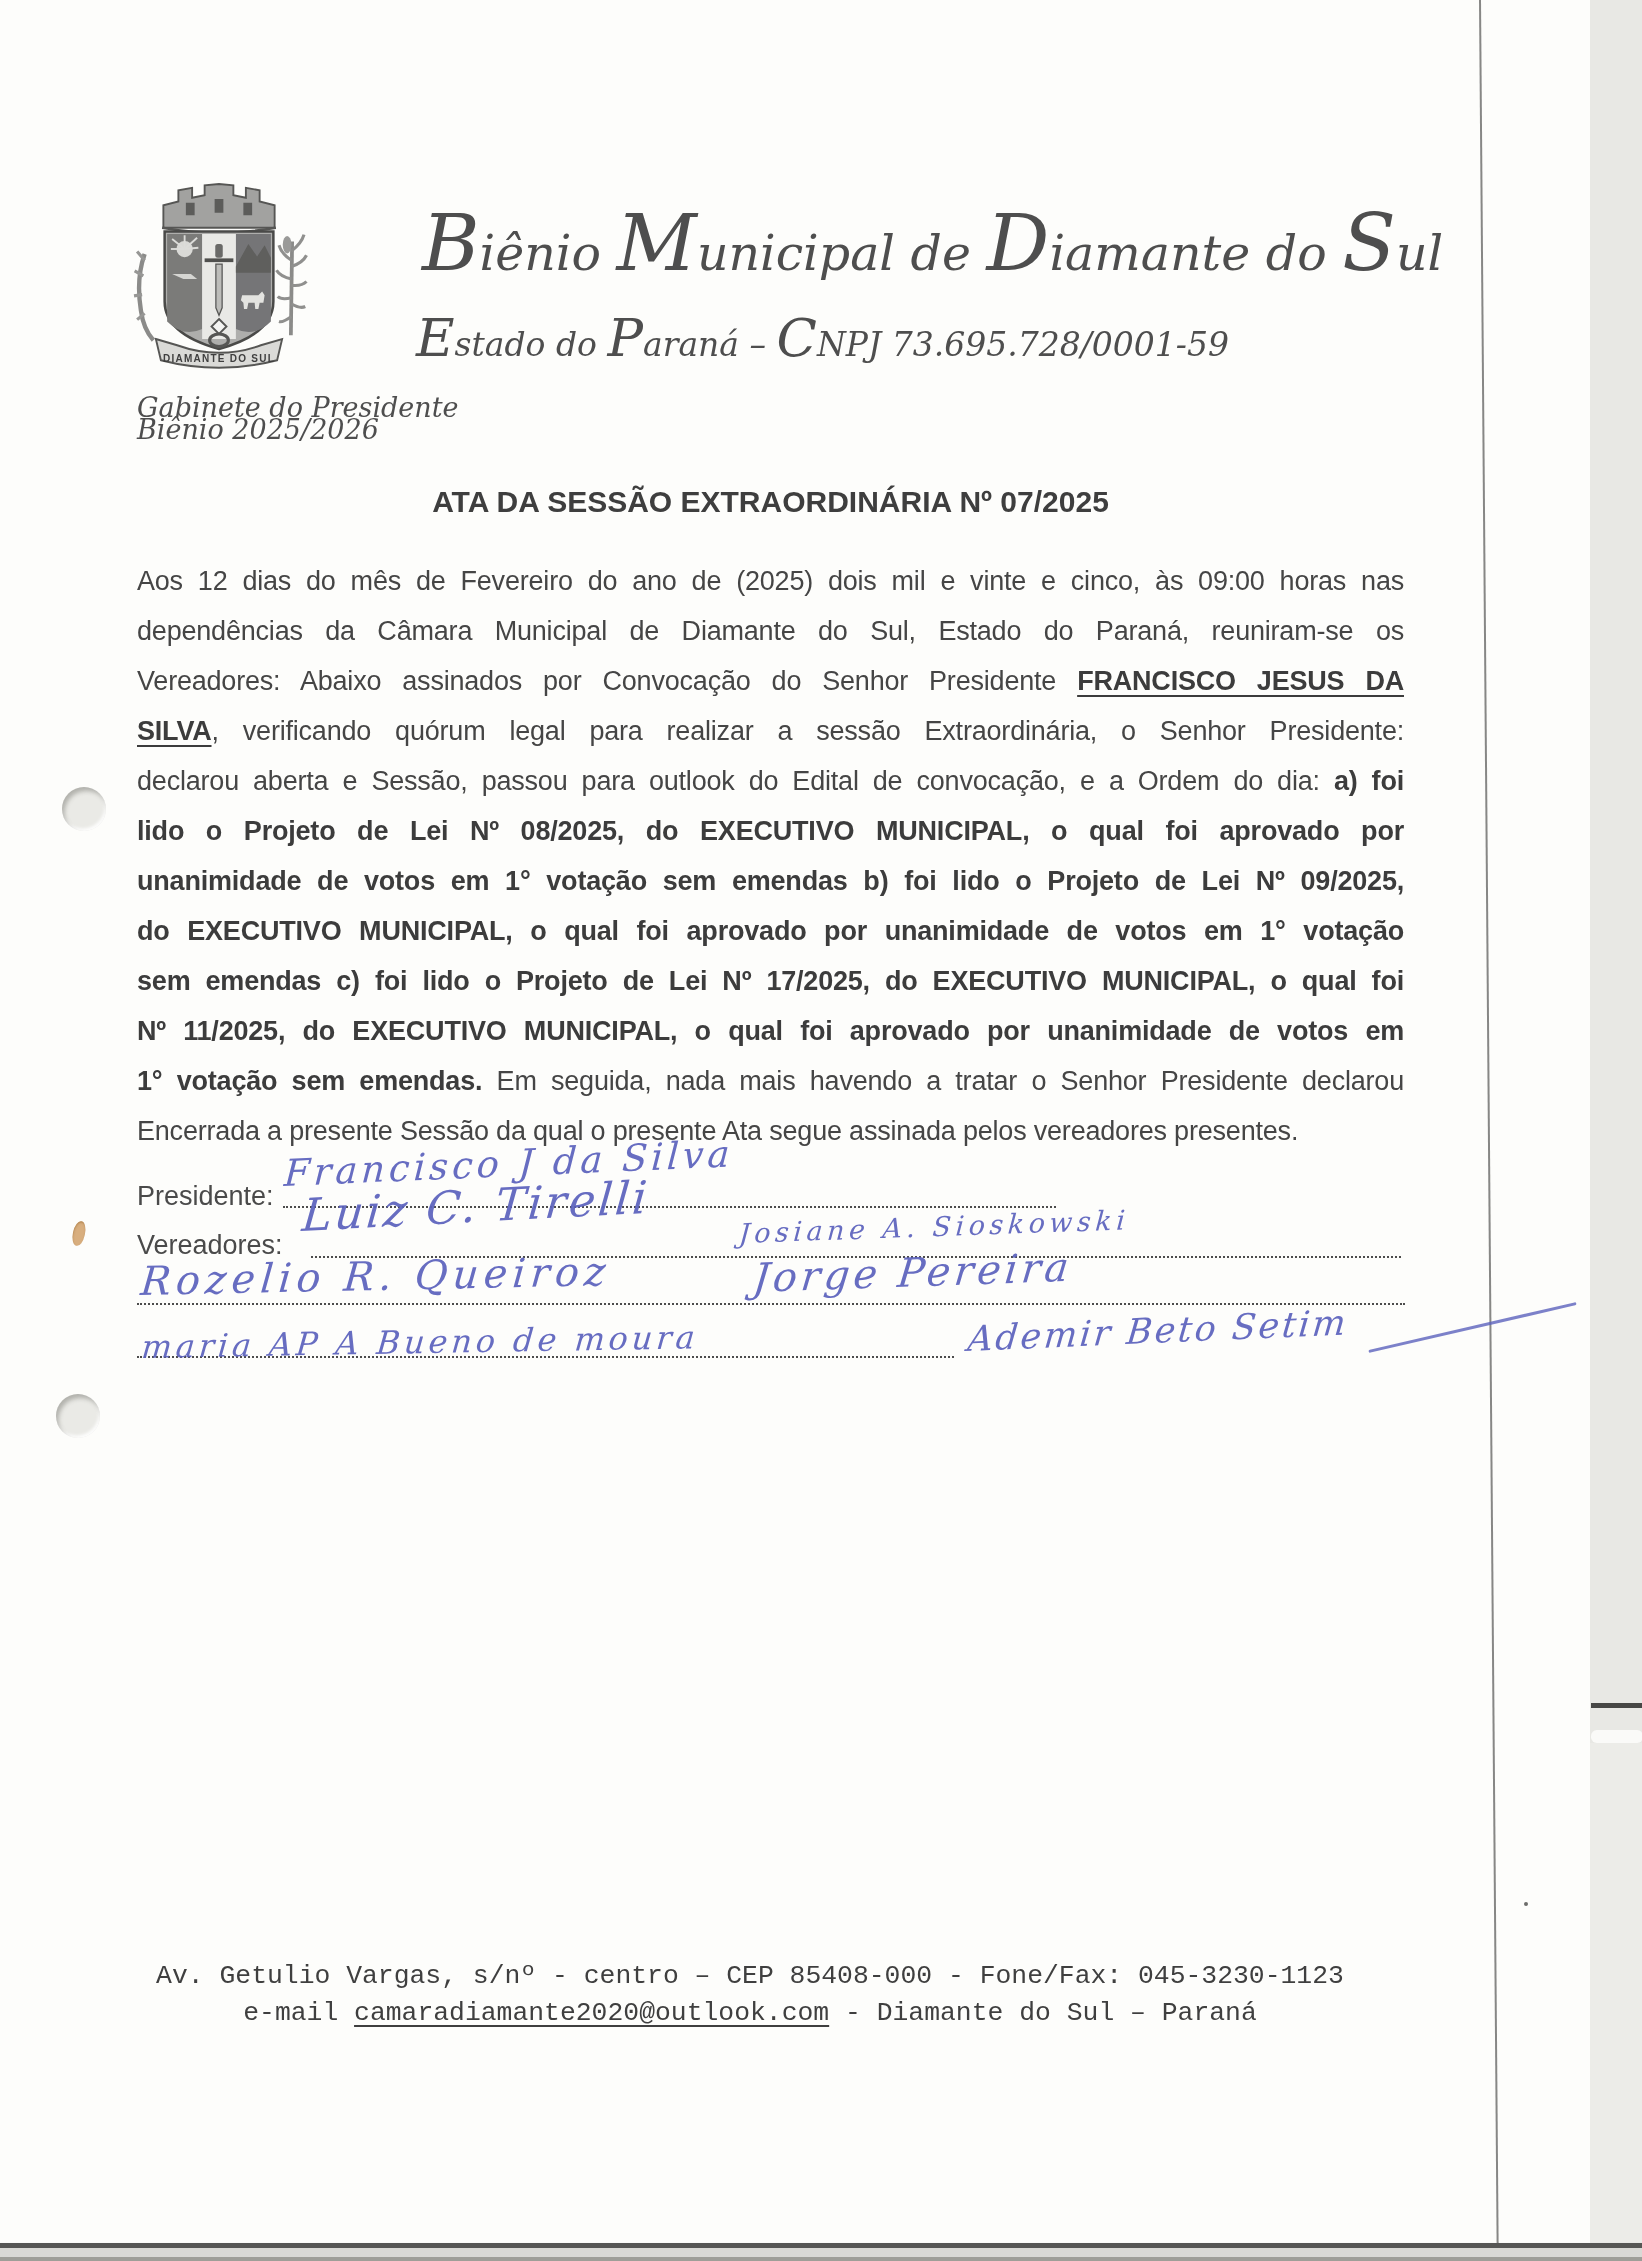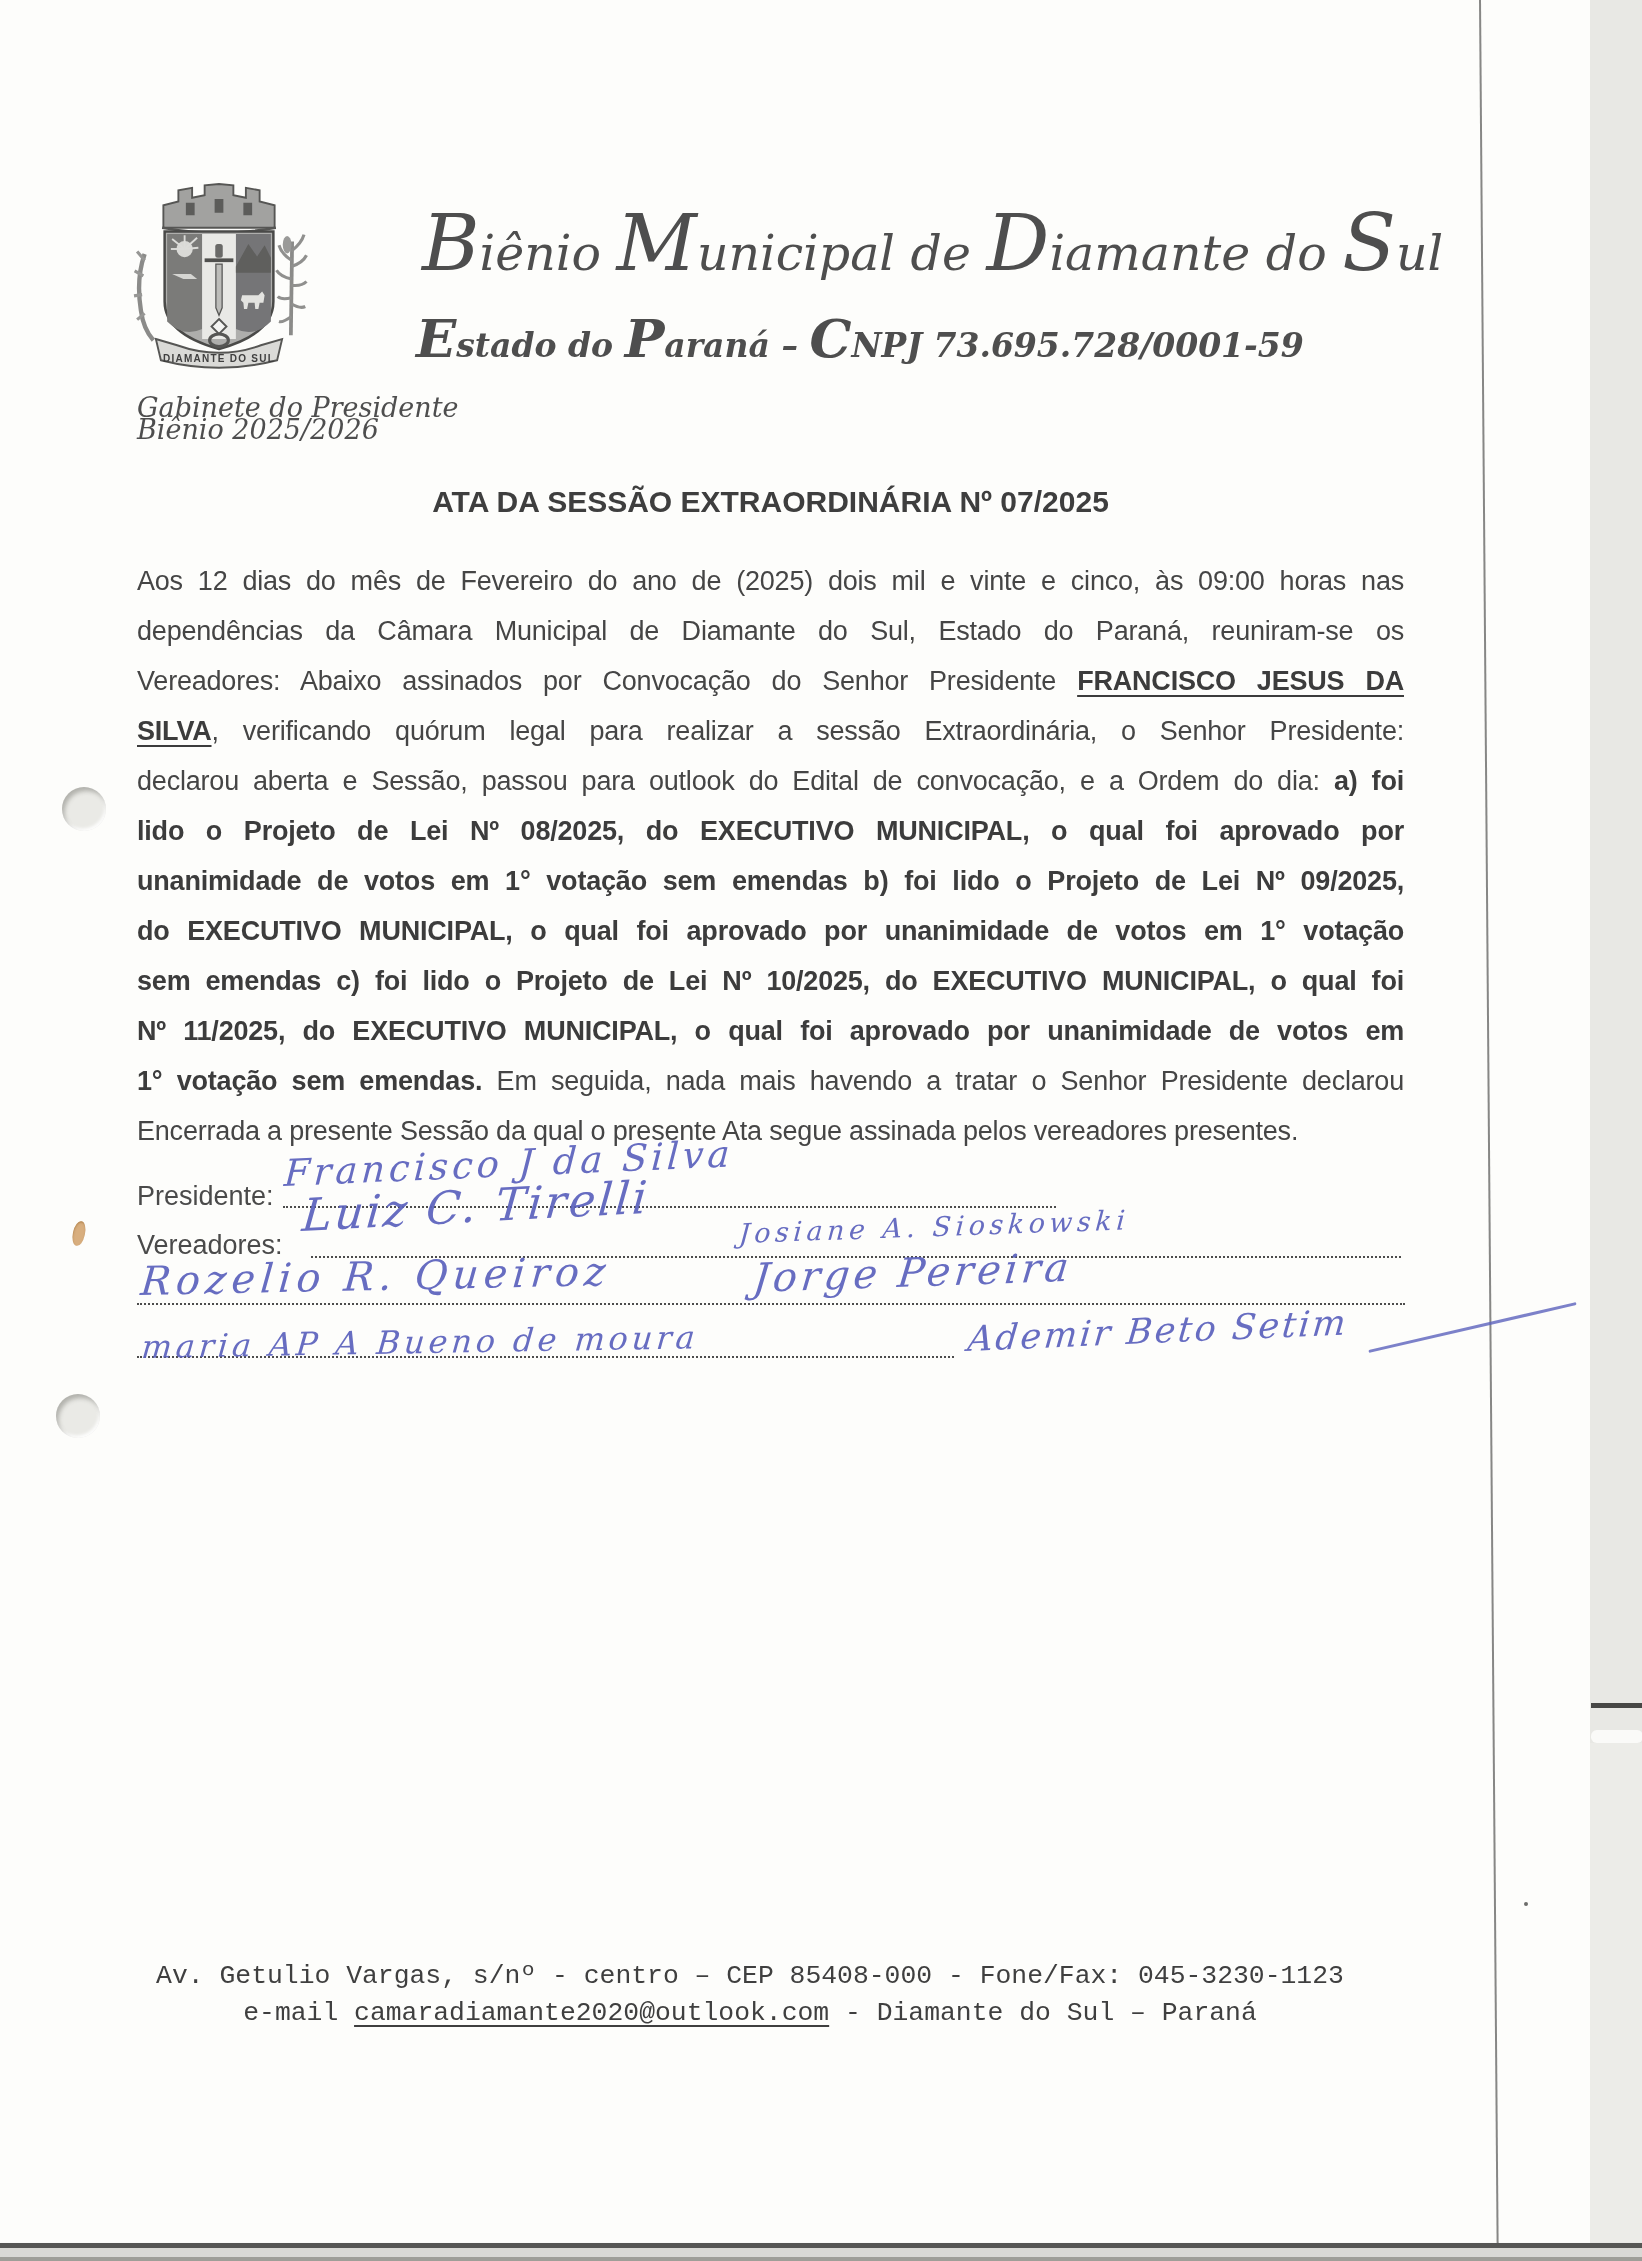--- a/index.html
+++ b/index.html
@@ -21,21 +21,21 @@
   .hole{position:absolute;border-radius:50%;background:#eaeae6;
         box-shadow:inset 2.6px 3.9px 4.5px rgba(110,110,104,.45), inset -1.3px -2.6px 3.2px rgba(255,255,255,.9);}
   .hole1{left:62px;top:787px;width:44px;height:44px;}
   .hole2{left:56px;top:1394px;width:44px;height:44px;}
   .speck-red{position:absolute;left:73px;top:1221px;width:11.6px;height:24.5px;background:#d8ae7e;border-radius:50%;transform:rotate(12deg);box-shadow:inset 0.6px 1.3px 1.9px rgba(150,100,40,.5);}
   .speck-gray{position:absolute;left:1524px;top:1902px;width:3.9px;height:3.9px;background:#6d6d6b;border-radius:50%;}
   
   .crest{position:absolute;left:128px;top:179px;width:182px;height:195px;}
   .script{font-family:"DejaVu Serif","Liberation Serif",serif;font-style:italic;color:#4e4e4e;white-space:nowrap;}
   .org-name{position:absolute;left:422px;top:197px;font-size:49px;}
-  .org-sub{position:absolute;left:416px;top:307px;font-size:33px;font-weight:bold;}
+  .org-sub{position:absolute;left:416px;top:307px;font-size:33px;font-weight:normal;}
   .swash .w{display:inline-block;}
   .swash .w.cap::first-letter{font-size:1.6em;}
   .office1{position:absolute;left:137px;top:392px;font-size:27px;}
   .office2{position:absolute;left:137px;top:414px;font-size:27px;}
   
   .doc-title{position:absolute;left:137px;top:486px;width:1267px;text-align:center;
              font-size:30px;line-height:32px;font-weight:bold;color:#3e3e3e;letter-spacing:0px;}
   .body-text{position:absolute;left:137px;top:556px;width:1267px;font-size:27px;color:#454545;letter-spacing:-0.2px;}
   .bline{height:50px;line-height:50px;text-align:justify;text-align-last:justify;white-space:nowrap;}
   .bline.last{text-align-last:left;}
@@ -133,21 +133,21 @@
 <div class="doc-title">ATA DA SESSÃO EXTRAORDINÁRIA Nº 07/2025</div>
 <div class="body-text">
     <div class="bline"><span>Aos 12 dias do mês de Fevereiro do ano de (2025) dois mil e vinte e cinco, às 09:00 horas nas</span></div>
     <div class="bline"><span>dependências da Câmara Municipal de Diamante do Sul, Estado do Paraná, reuniram-se os</span></div>
     <div class="bline"><span>Vereadores: Abaixo assinados por Convocação do Senhor Presidente </span><span class="bu">FRANCISCO JESUS DA</span></div>
     <div class="bline"><span class="bu">SILVA</span><span>, verificando quórum legal para realizar a sessão Extraordinária, o Senhor Presidente:</span></div>
     <div class="bline"><span>declarou aberta e Sessão, passou para outlook do Edital de convocação, e a Ordem do dia: </span><span class="b">a) foi</span></div>
     <div class="bline"><span class="b">lido o Projeto de Lei Nº 08/2025, do EXECUTIVO MUNICIPAL, o qual foi aprovado por</span></div>
     <div class="bline"><span class="b">unanimidade de votos em 1° votação sem emendas b) foi lido o Projeto de Lei Nº 09/2025,</span></div>
     <div class="bline"><span class="b">do EXECUTIVO MUNICIPAL, o qual foi aprovado por unanimidade de votos em 1° votação</span></div>
-    <div class="bline"><span class="b">sem emendas c) foi lido o Projeto de Lei Nº 10/2025, do EXECUTIVO MUNICIPAL, o qual foi</span></div>
+    <div class="bline"><span class="b">sem emendas c) foi lido o Projeto de Lei Nº 17/2025, do EXECUTIVO MUNICIPAL, o qual foi</span></div>
     <div class="bline"><span class="b">Nº 11/2025, do EXECUTIVO MUNICIPAL, o qual foi aprovado por unanimidade de votos em</span></div>
     <div class="bline"><span class="b">1° votação sem emendas.</span><span> Em seguida, nada mais havendo a tratar o Senhor Presidente declarou</span></div>
     <div class="bline last"><span>Encerrada a presente Sessão da qual o presente Ata segue assinada pelos vereadores presentes.</span></div>
   </div>
 
 <div class="sig-label lbl-pres">Presidente:</div>
 <div class="sig-label lbl-ver">Vereadores:</div>
 <div class="dots dots1"></div>
 <div class="dots dots2"></div>
 <div class="dots dots3"></div>

